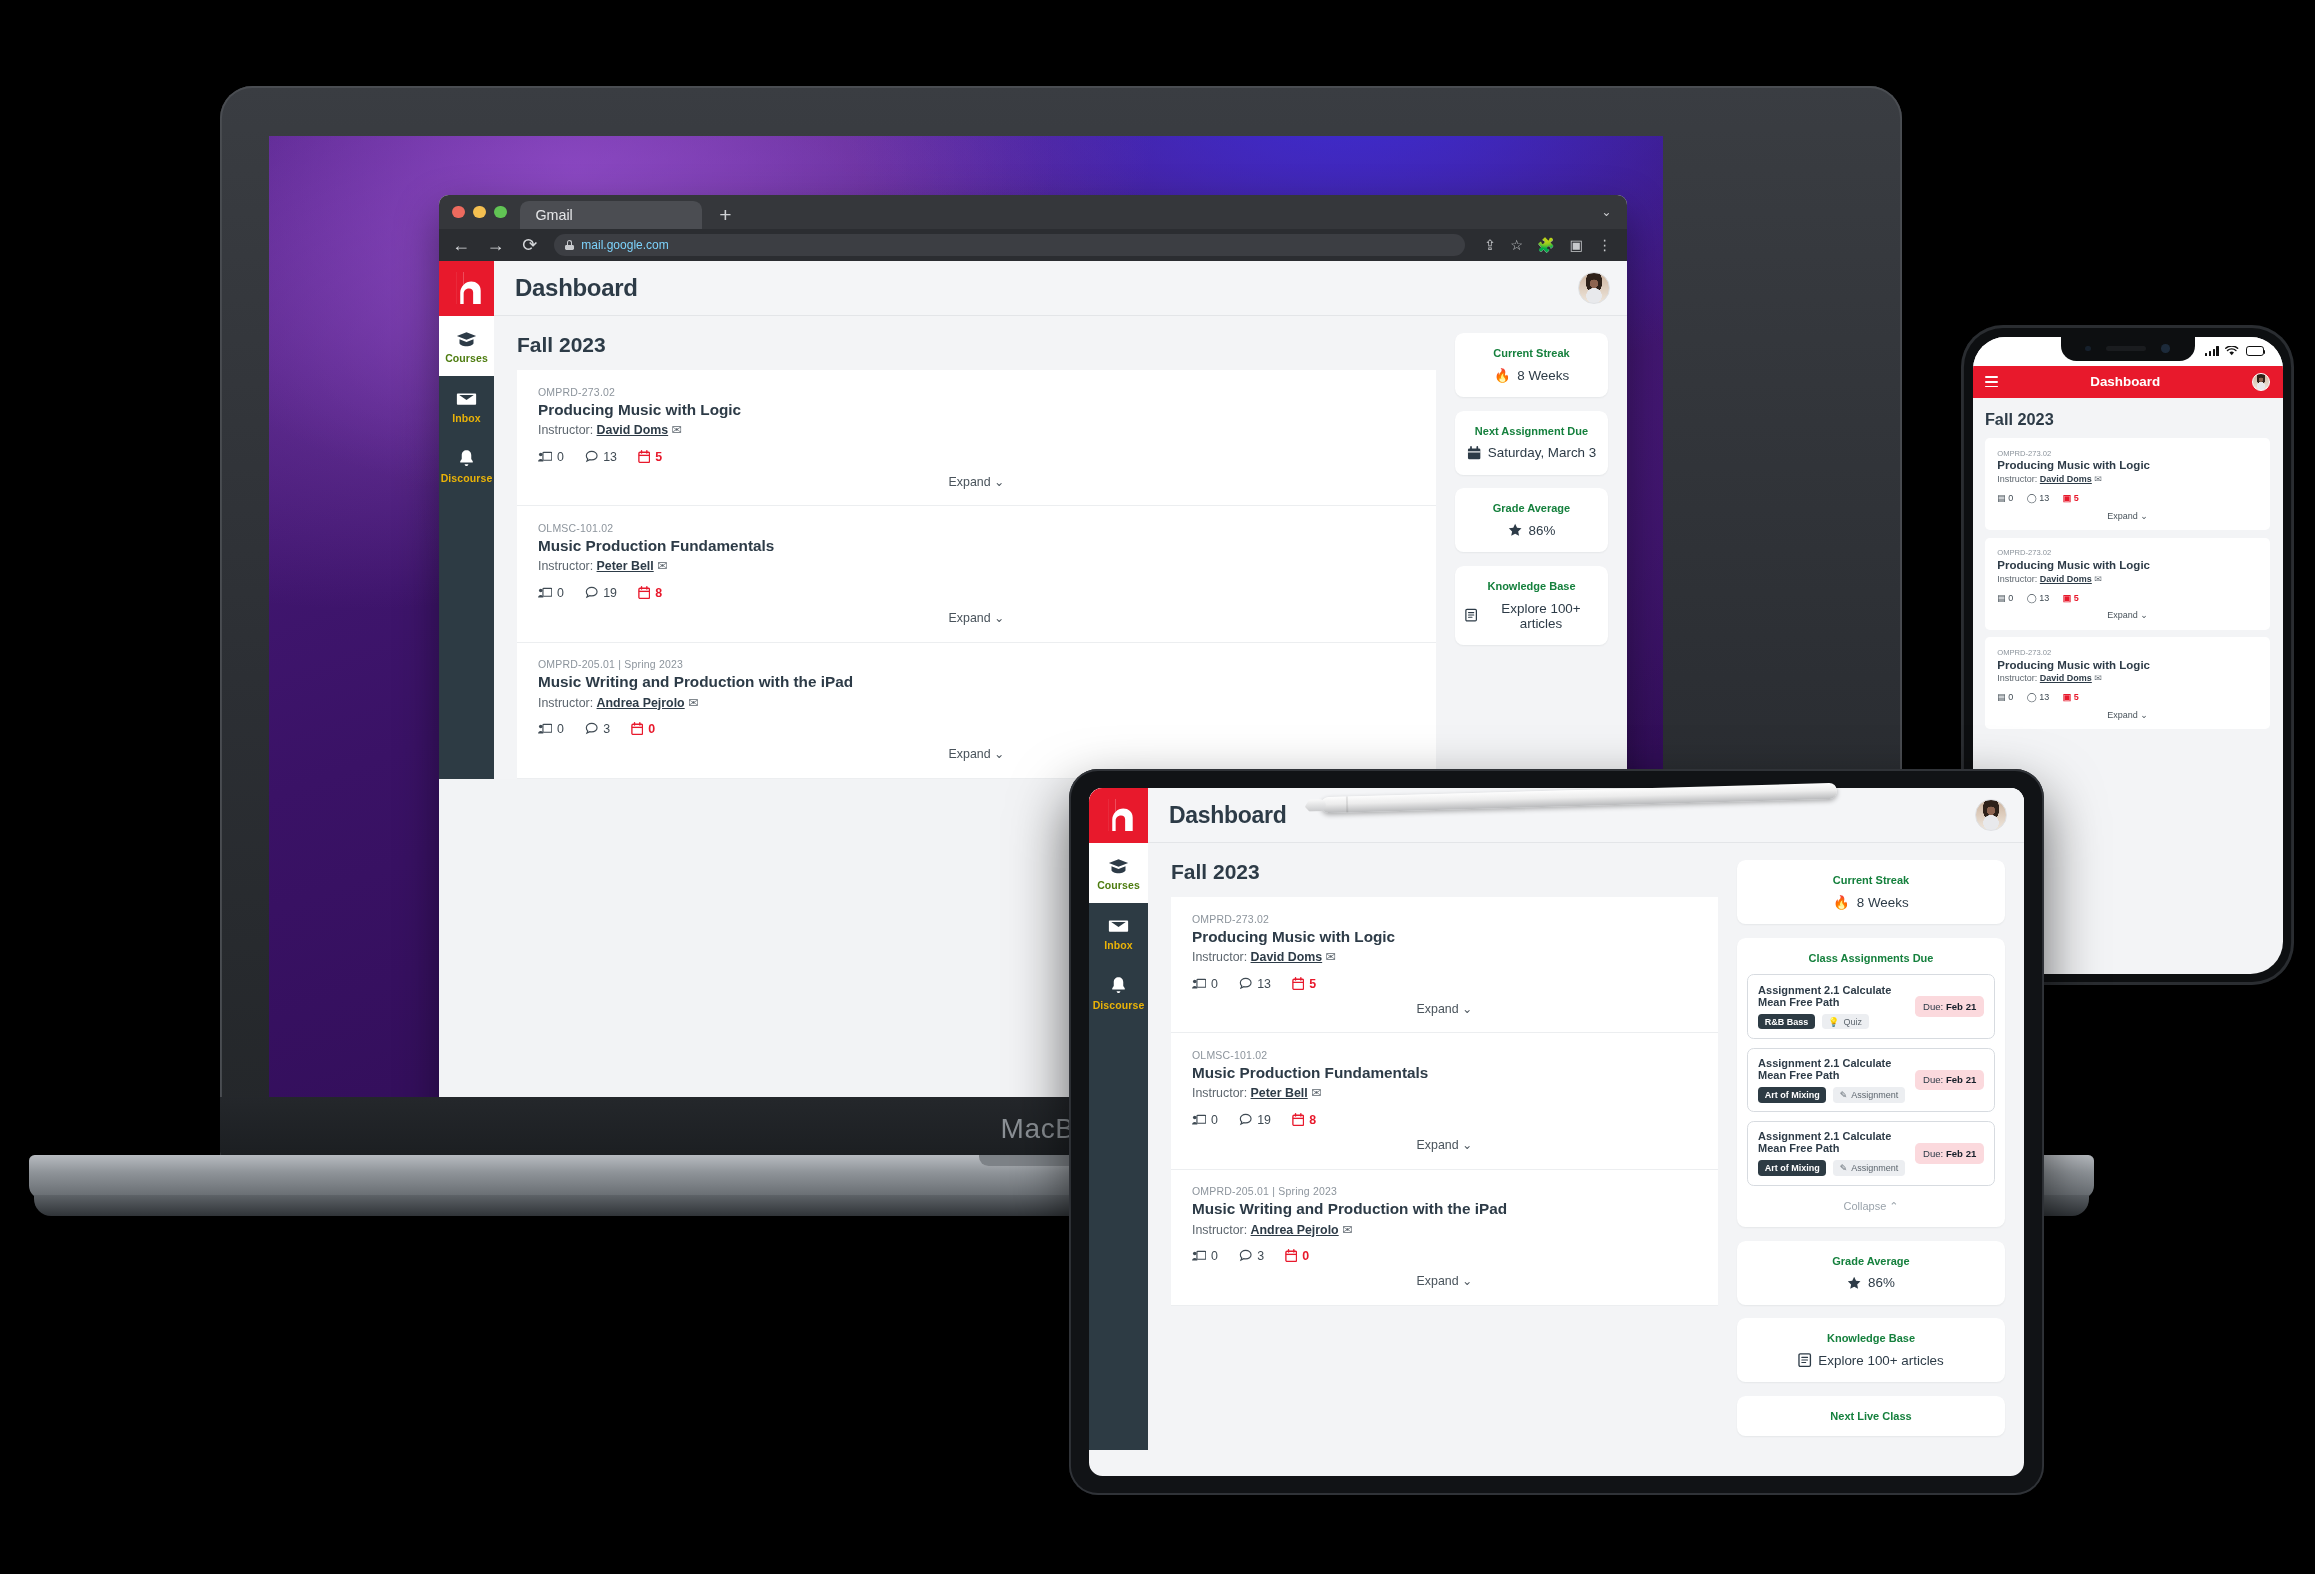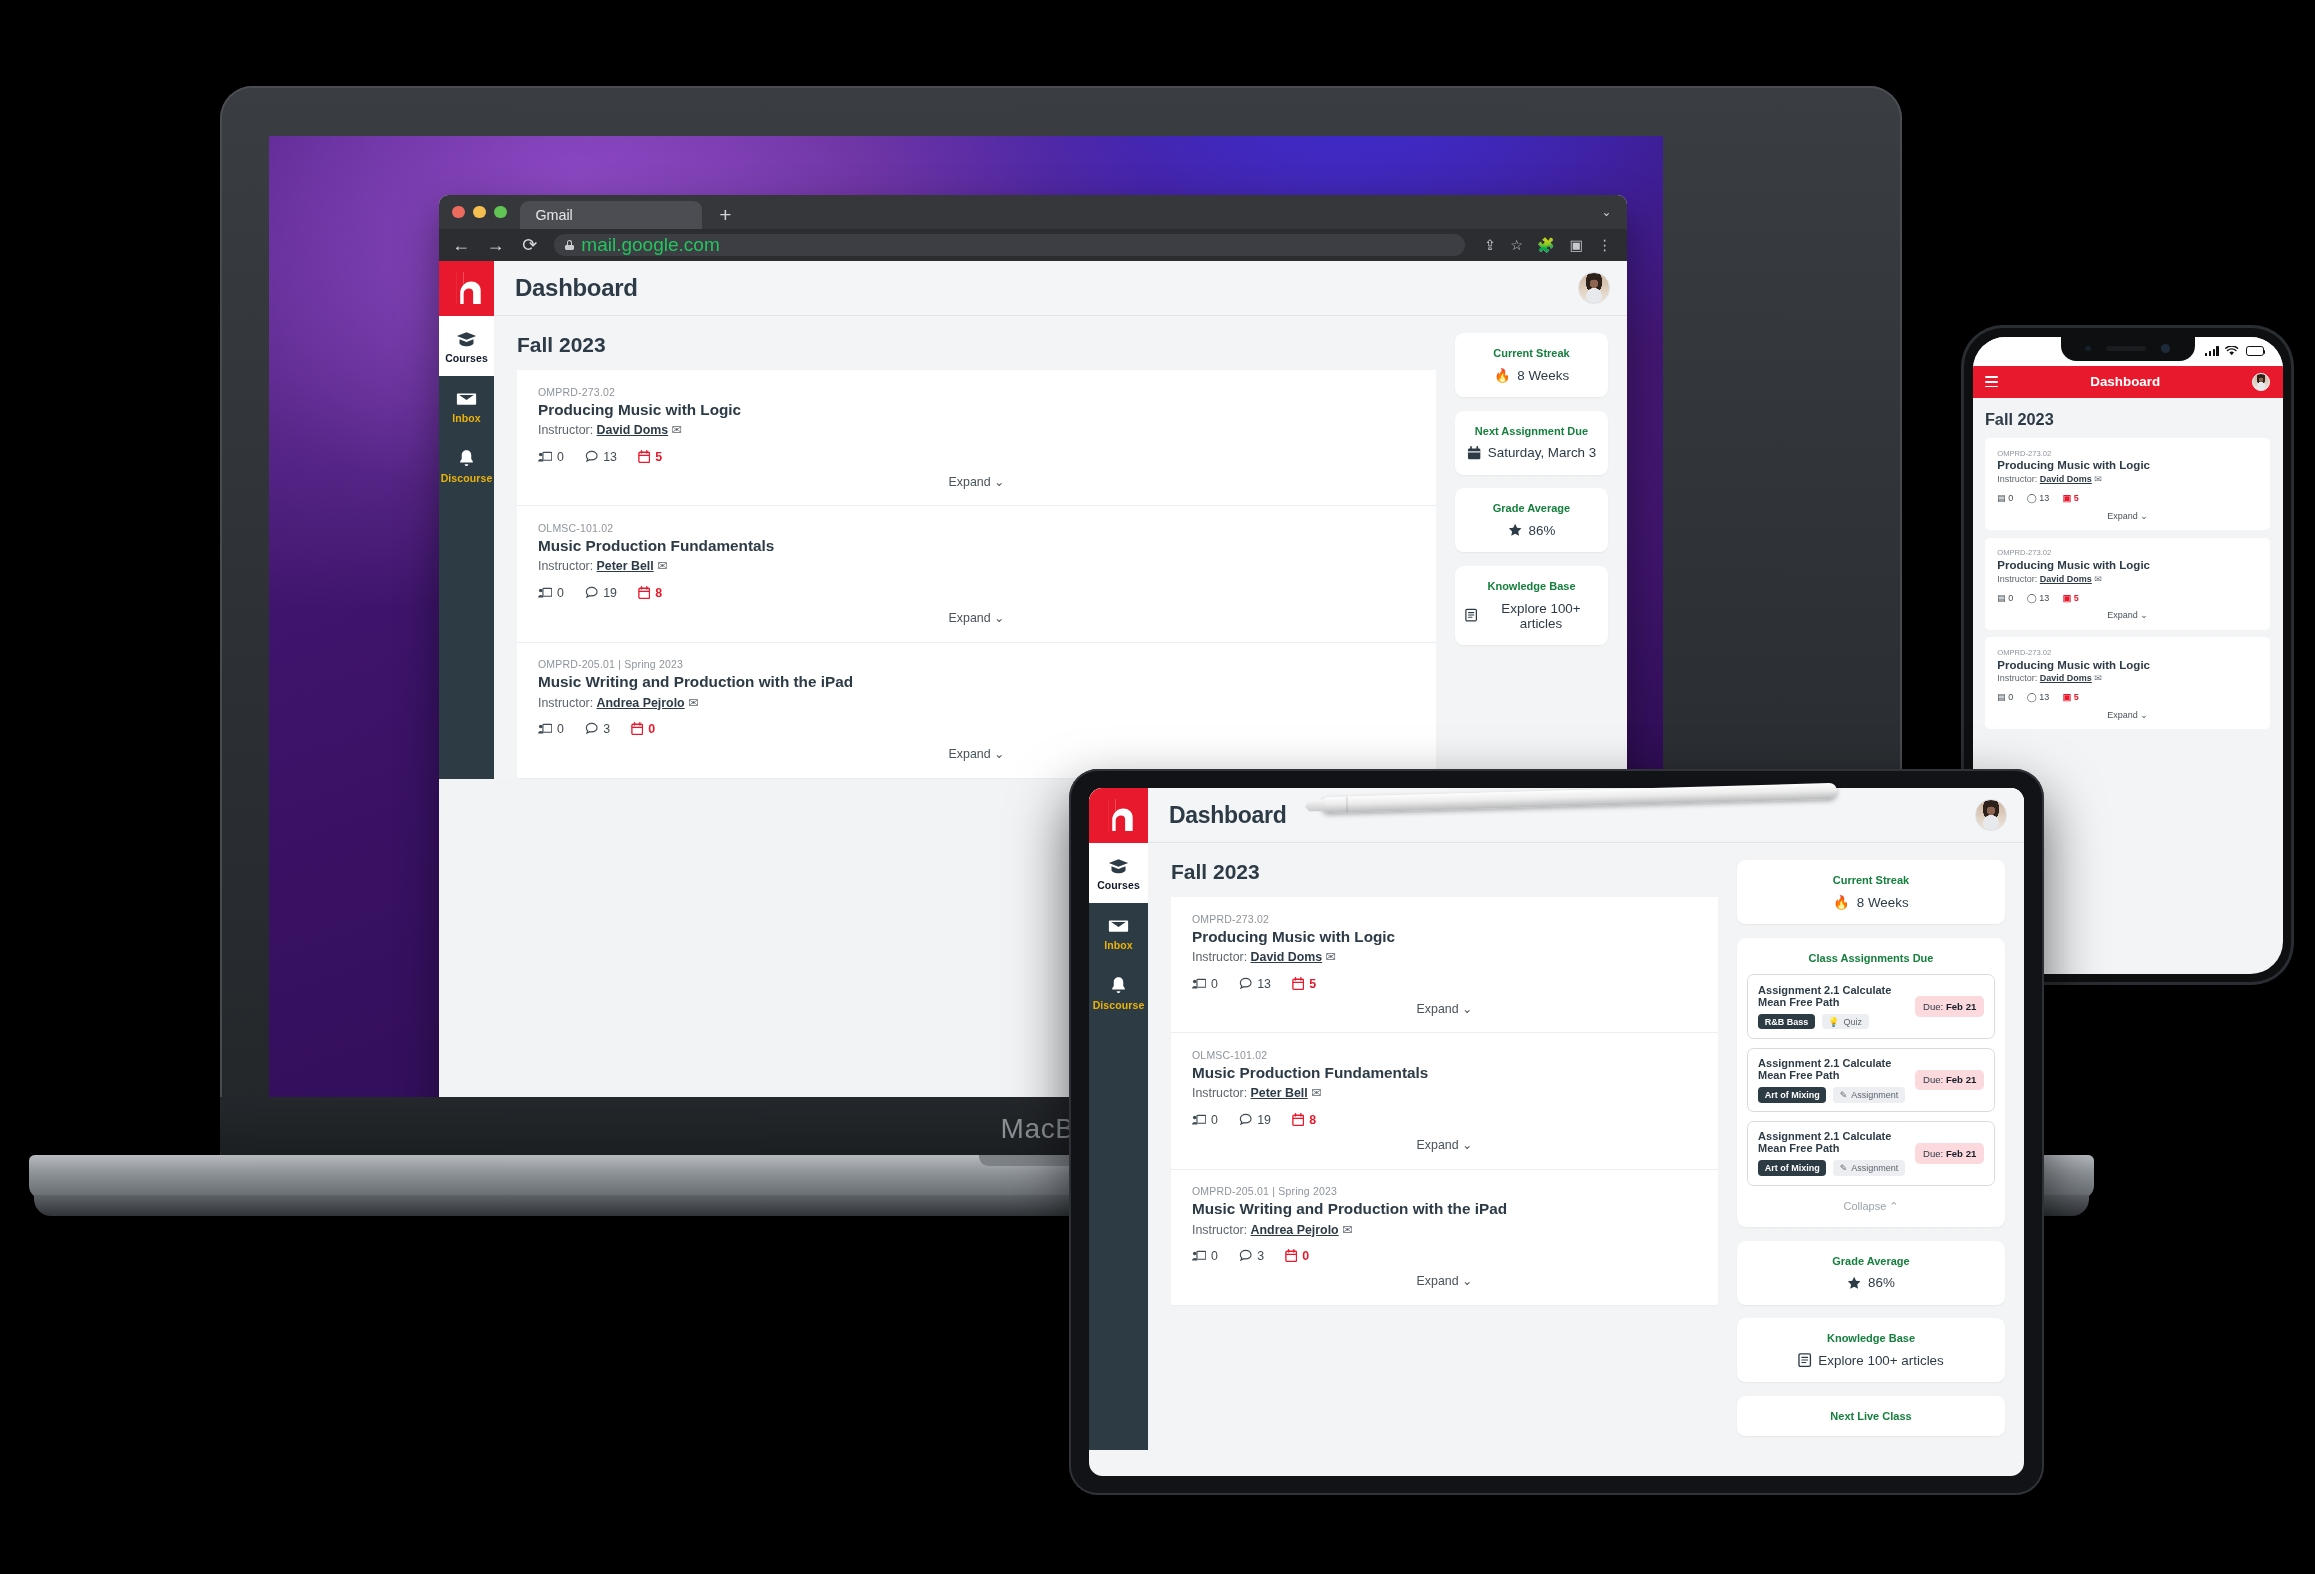--- a/index.html
+++ b/index.html
@@ -74,21 +74,21 @@
   }
   .newtab{ color:#cfd1d4; font-size:21px; padding:0 17px; line-height:28px; height:28px;}
   .tabbar-spacer{ flex:1; }
   .tabchev{ color:#cfd1d4; font-size:12.4px; padding-right:15.3px; line-height:34px;}
   .addrbar{ height:32px; background:#2b2d31; display:flex; align-items:center; padding:0 11.5px; gap:13.4px; }
   .navicon{ color:#d4d6d9; font-size:18px; width:21px; text-align:center; }
   .urlpill{
     flex:1; height:22px; background:#3c3e43; border-radius:11.5px;
     display:flex; align-items:center; gap:7.6px; padding:0 11.5px; margin-right:5.7px;
   }
-  .urltext{ color:#22c55e; font-size:19px; }
+  .urltext{ color:#7dd3fc; font-size:12px; }
   .lock{ width:8.6px; height:10.5px; position:relative; }
   .lock i{ position:absolute; left:0; bottom:0; width:8.6px; height:5.7px; background:#c9cbce; border-radius:1.4px; }
   .lock b{ position:absolute; left:1.9px; top:0; width:4.8px; height:5.7px; border:1.5px solid #c9cbce; border-bottom:0; border-radius:2.9px 2.9px 0 0; }
   .chromeicons{ display:flex; align-items:center; gap:14.3px; padding-right:3.8px; }
   .ci{ color:#c7c9cc; font-size:14.3px; }
 
   
   .app{ background:#f3f4f6; }
   .app-header{ height:55px; background:#f4f5f7; display:flex; align-items:center; border-bottom:1px solid #e3e5e8; }
   .logo{
@@ -101,21 +101,21 @@
     background:
       radial-gradient(circle at 50% 76%, #e8e9ec 0 28%, rgba(232,233,236,0) 29%),
       radial-gradient(circle at 50% 36%, #8d6450 0 17%, rgba(141,100,80,0) 18%),
       radial-gradient(ellipse at 50% 30%, #2e2119 0 38%, rgba(46,33,25,0) 39%),
       linear-gradient(180deg,#cdb49f,#efe7dd);
     border:1px solid #dfe1e4;
   }
   .app-body{ display:flex; }
   .railnav{ width:55px; flex:0 0 55px; background:#2d3b44; }
   .rail-item{ padding:12.4px 0 11.5px; text-align:center; color:#eab308; }
-  .rail-item.active{ background:#ffffff; color:#0f172a; }
+  .rail-item.active{ background:#ffffff; color:#4d7c0f; }
   .rail-ico{ height:21px; display:flex; align-items:center; justify-content:center; }
   .rail-label{ font-size:10.5px; font-weight:bold; margin-top:2.9px; letter-spacing:0.1px; }
   .content{ flex:1; padding:17px 19px 0 23px; min-width:0; }
   .term{ font-size:21px; font-weight:bold; color:#2d3b47; margin-bottom:13.4px; }
 
   .card{
     background:#fff; border-bottom:1px solid #eceef0; padding:15.3px 21px 7.6px;
   }
   .card:first-of-type{ border-radius:5.7px 5.7px 0 0; }
   .c-code{ font-size:10.5px; color:#8c949c; letter-spacing:0.2px; }

